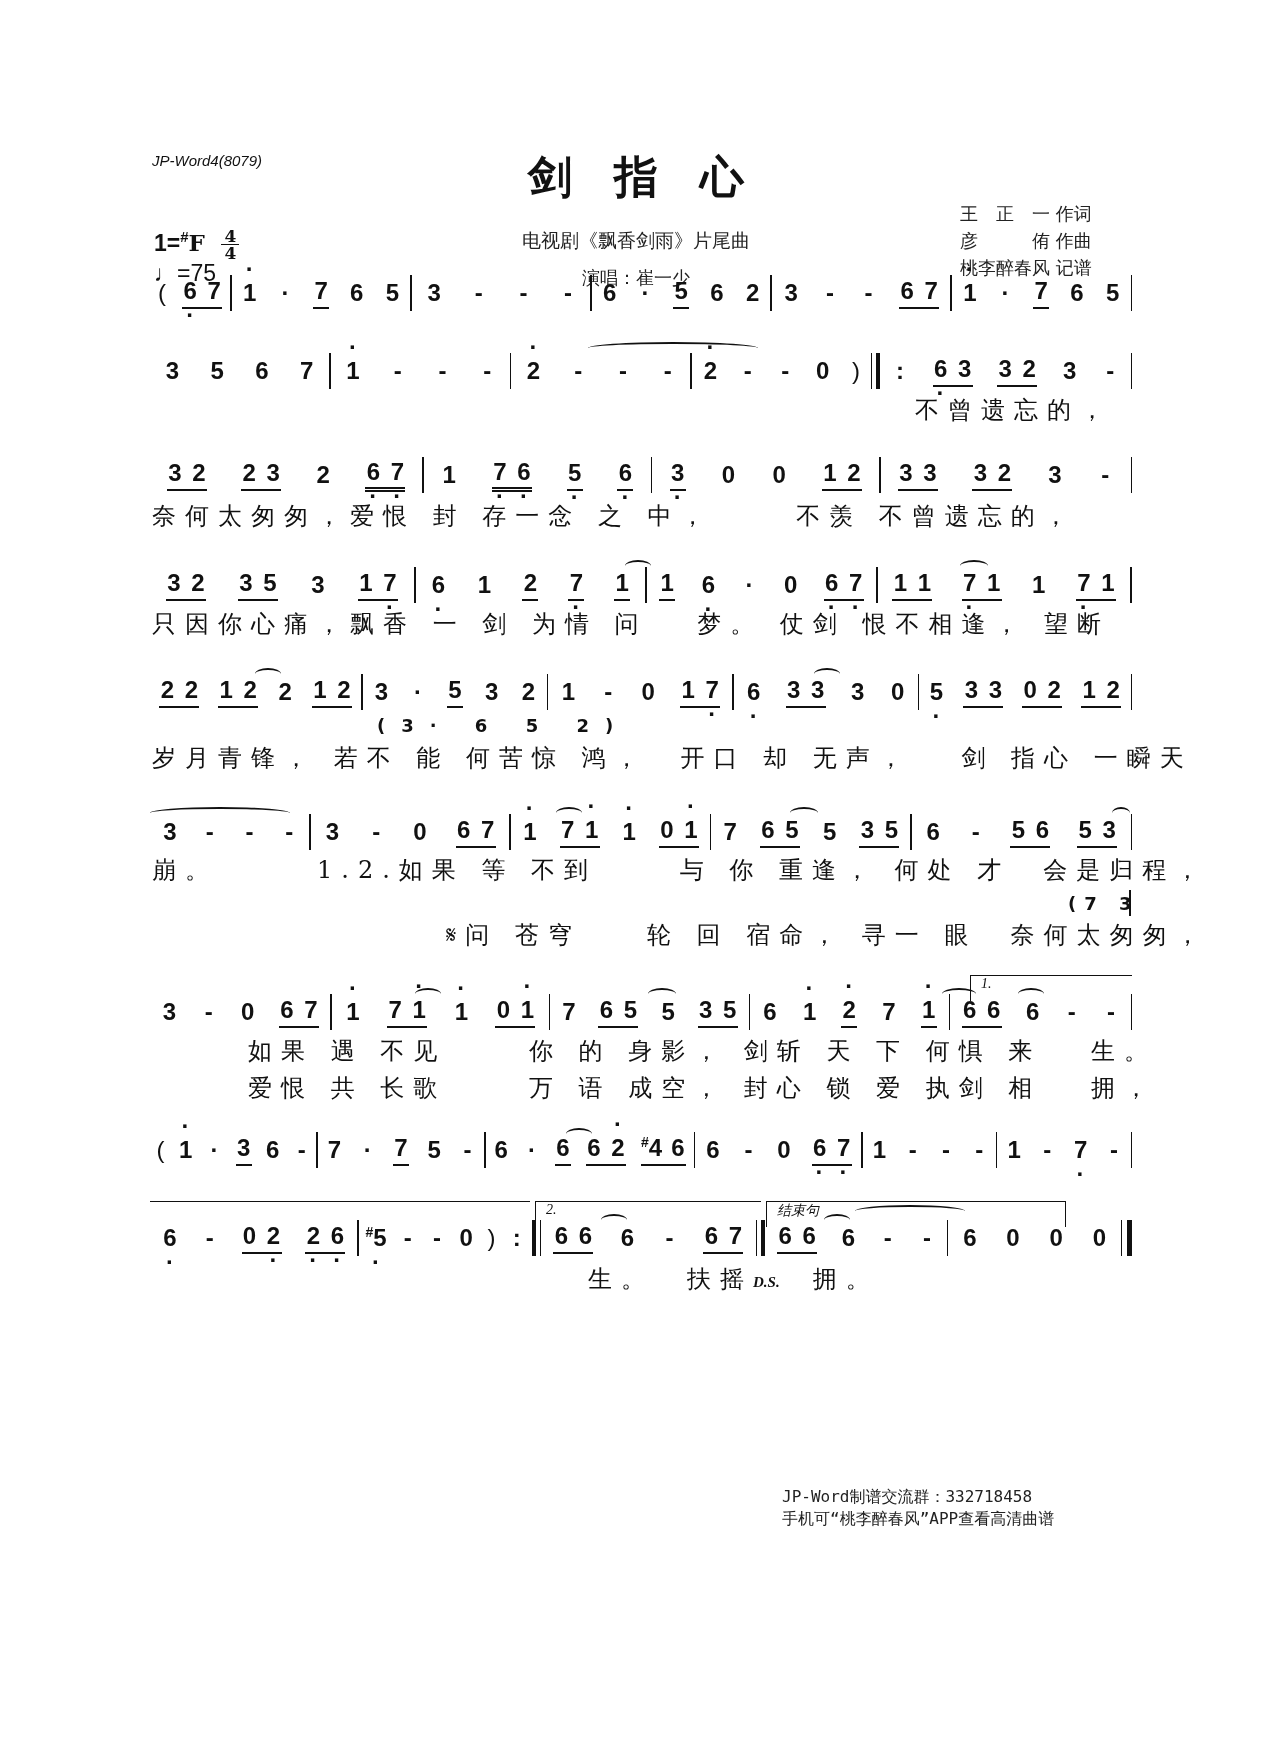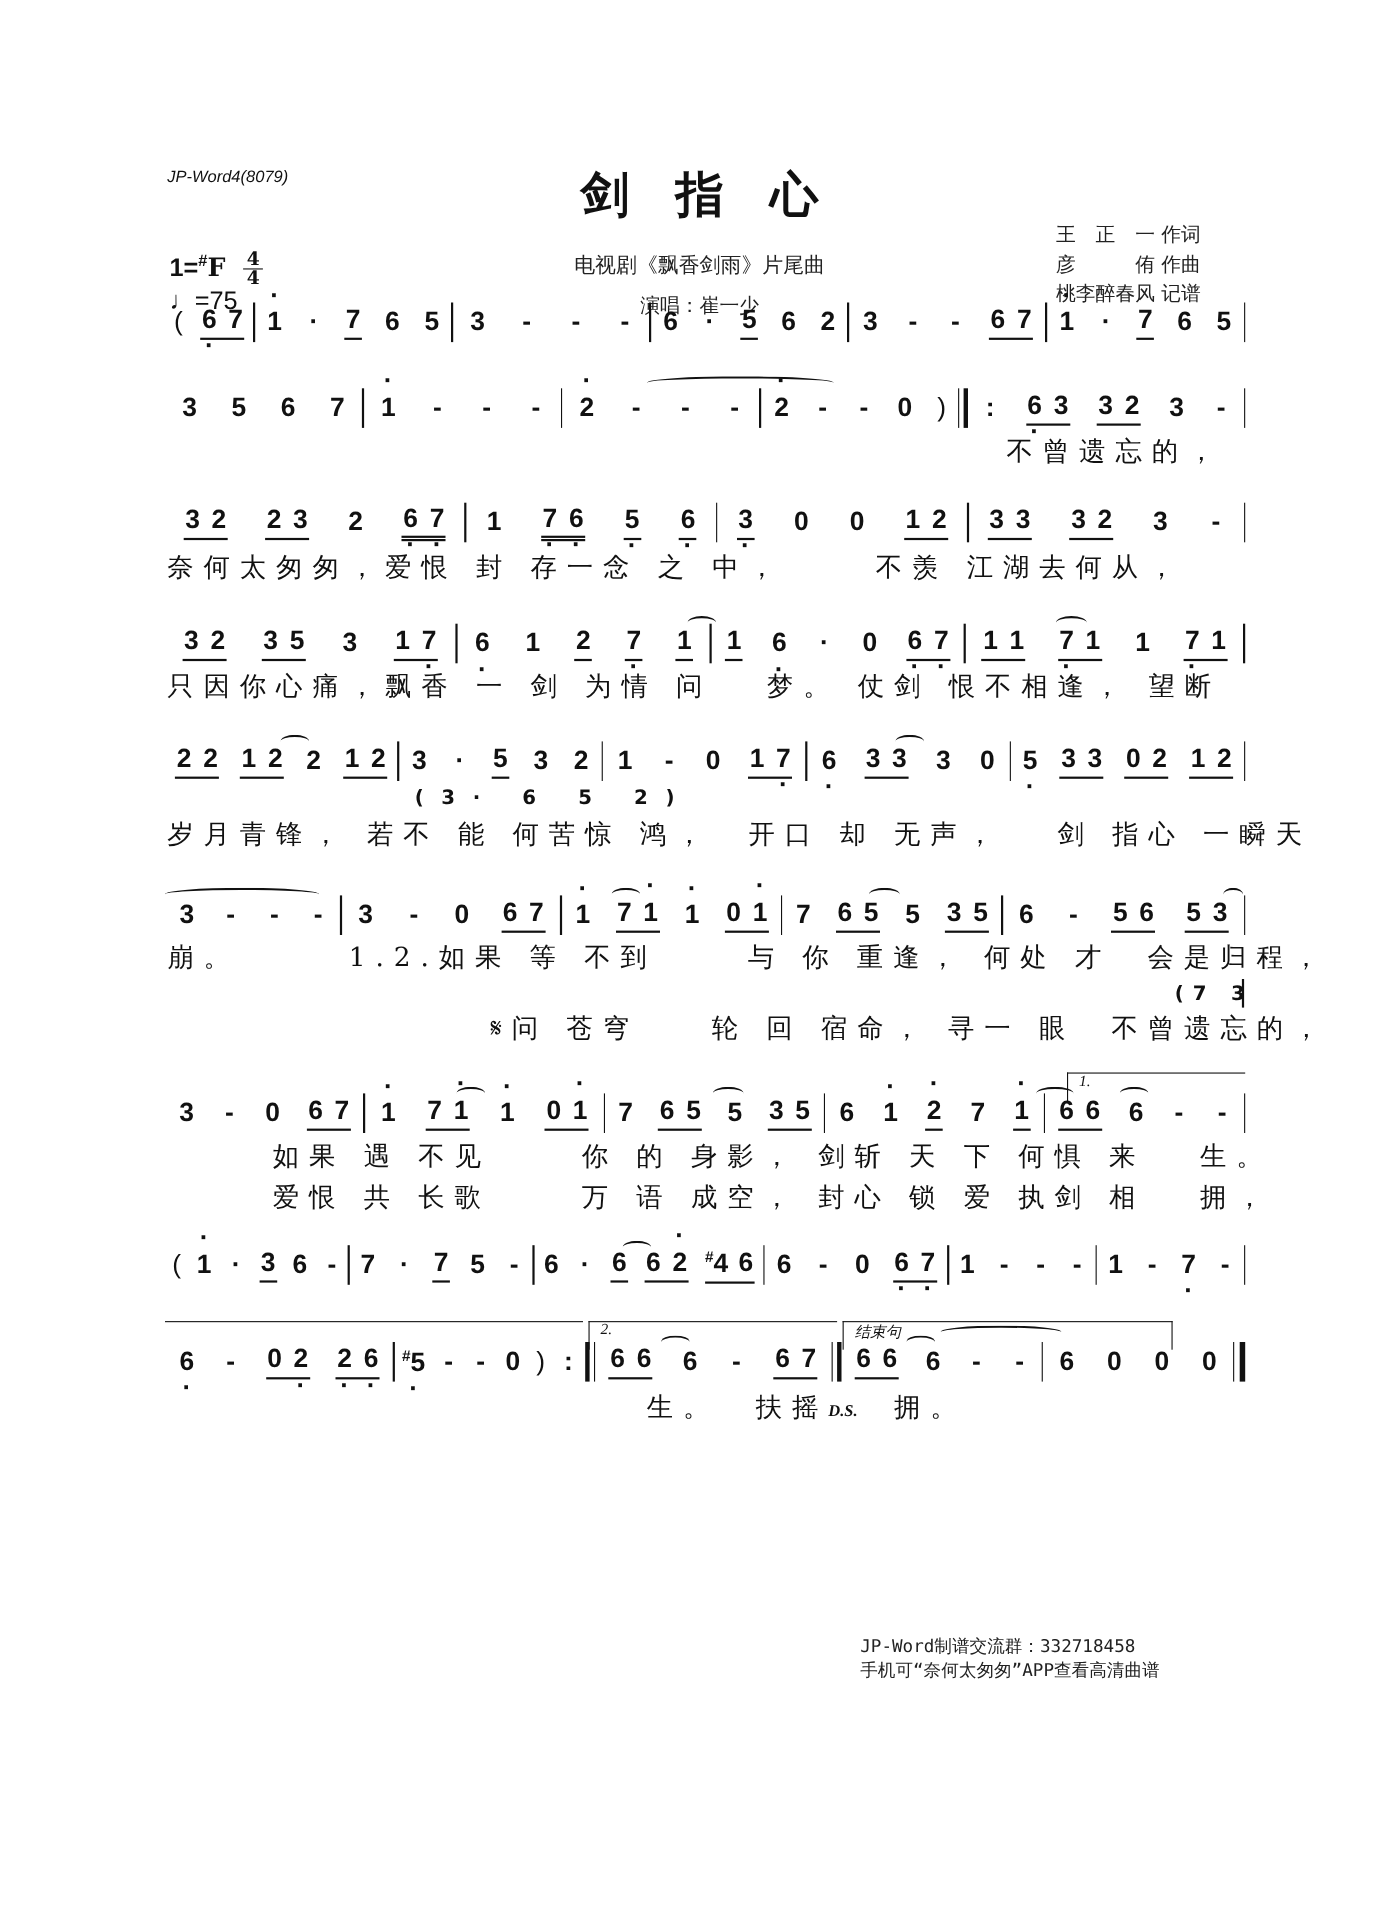--- a/index.html
+++ b/index.html
@@ -211,21 +211,21 @@
       </span>
       <span class="grp">
         <span class="n">3</span>
         <span class="n">2</span>
       </span>
       <span class="n">3</span>
       <span class="n">-</span>
     </div>
   <div class="bl"></div>
 </div>
-<div class="lyr" style="left:152px;top:500px">奈何太匆匆，爱恨 封 存一念 之 中，　　 不羡 江湖去何从，</div>
+<div class="lyr" style="left:152px;top:500px">奈何太匆匆，爱恨 封 存一念 之 中，　　 不羡 不曾遗忘的，</div>
 
 <div class="row" style="top:565px">
   <div class="bar" style="flex:1.15">
       <span class="grp">
         <span class="n">3</span>
         <span class="n">2</span>
       </span>
       <span class="grp">
         <span class="n">3</span>
         <span class="n">5</span>
@@ -412,21 +412,21 @@
     </div>
   <div class="bl"></div>
 </div>
 <div class="slur" style="left:150px;top:807px;width:140px"></div>
 <div class="slur" style="left:556px;top:807px;width:26px"></div>
 <div class="slur" style="left:790px;top:807px;width:28px"></div>
 <div class="slur" style="left:1112px;top:807px;width:18px"></div>
 <div class="lyr" style="left:152px;top:854px">崩。　　　1.2.如果 等 不到　　 与 你 重逢， 何处 才　会是归程，</div>
 <div class="lyr small" style="left:1068px;top:893px;font-weight:bold;letter-spacing:8px">(7 3</div>
 <div class="abs" style="left:1129px;top:890px;width:1.5px;height:26px;background:#111"></div>
-<div class="lyr" style="left:446px;top:919px">𝄋问 苍穹　　轮 回 宿命， 寻一 眼　不曾遗忘的，</div>
+<div class="lyr" style="left:446px;top:919px">𝄋问 苍穹　　轮 回 宿命， 寻一 眼　奈何太匆匆，</div>
 
 <div class="volta noleft" style="left:970px;top:975px;width:162px;border-left:1.5px solid #111"><span>1.</span></div>
 <div class="row" style="top:992px">
   <div class="bar">
       <span class="n">3</span>
       <span class="n">-</span>
       <span class="n">0</span>
       <span class="grp">
         <span class="n">6</span>
         <span class="n">7</span>
@@ -610,13 +610,13 @@
       <span class="n">0</span>
     </div>
   <div class="bl end"></div>
 </div>
 <div class="slur" style="left:601px;top:1214px;width:26px"></div>
 <div class="slur" style="left:824px;top:1214px;width:26px"></div>
 <div class="slur" style="left:855px;top:1205px;width:110px"></div>
 <div class="lyr" style="left:588px;top:1263px"><span>生。　扶摇</span><span style="font:italic bold 15px 'Liberation Serif',serif;letter-spacing:0">D.S.</span><span>　</span><span>拥。</span></div>
 
 <div class="footer" style="left:152px;top:1486px"></div>
-<div class="footer" style="left:782px;top:1486px"><div>JP-Word制谱交流群：332718458</div><div>手机可“奈何太匆匆”APP查看高清曲谱</div></div>
+<div class="footer" style="left:782px;top:1486px"><div>JP-Word制谱交流群：332718458</div><div>手机可“桃李醉春风”APP查看高清曲谱</div></div>
 
 </body></html>

